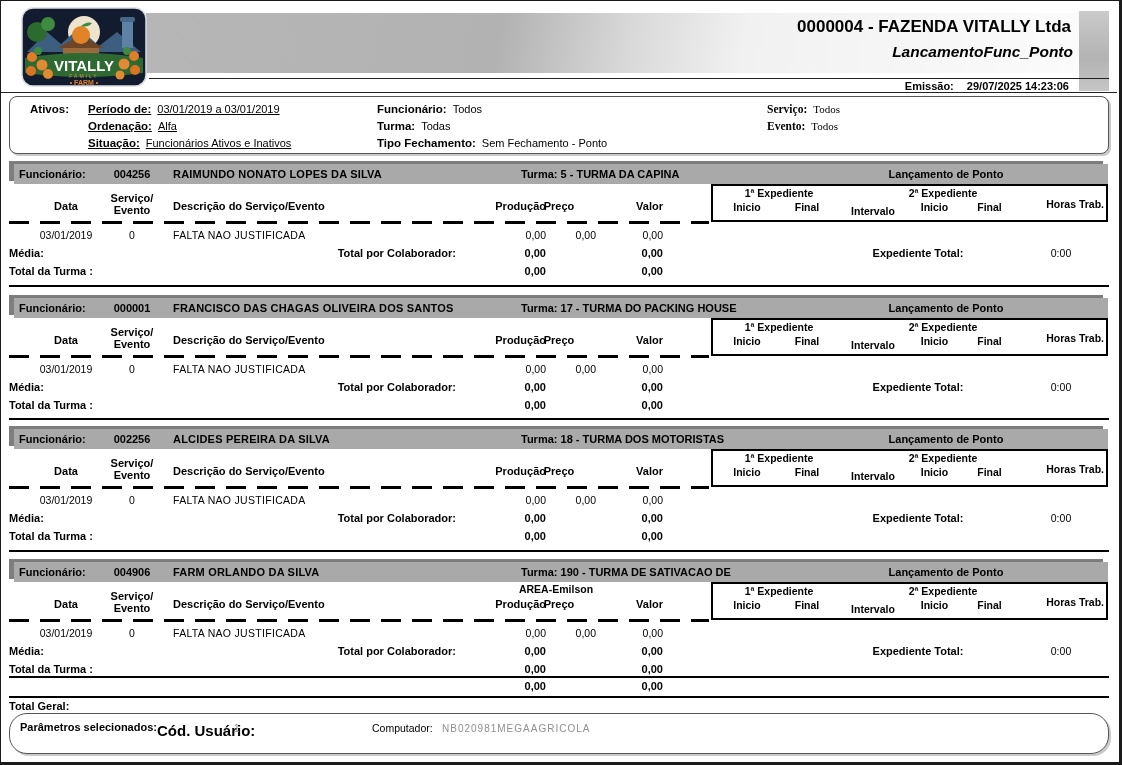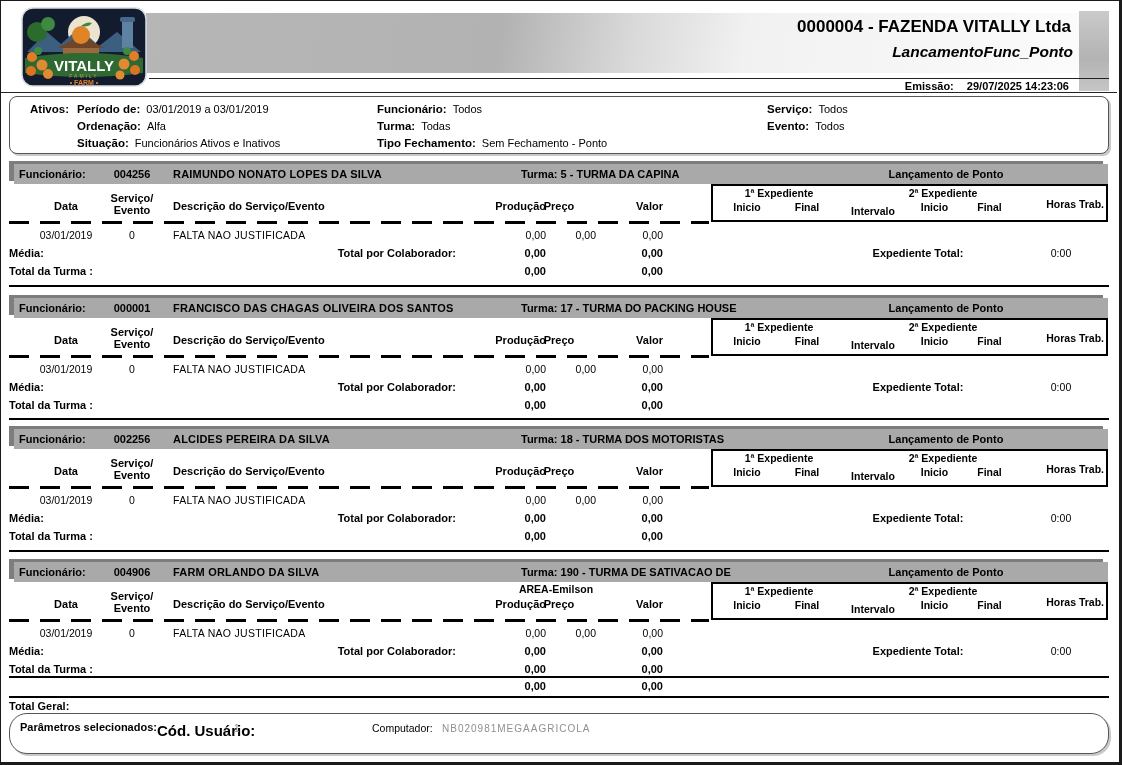--- a/index.html
+++ b/index.html
@@ -21,21 +21,21 @@
   .hl{position:absolute; background:#222;}
   .emissao{position:absolute; left:800px; top:79px; width:268px; text-align:right;
     font-size:11px; font-weight:bold;}
   .emissao span{margin-left:10px;}
   
   .filters{position:absolute; left:8px; top:95px; width:1100px; height:58px; box-sizing:border-box;
     border:1px solid #555; border-radius:8px; background:#fff; box-shadow:2px 2px 0 #c9c9c9;}
   .flt-title{position:absolute; left:20px; top:4px; font-size:11.5px; font-weight:bold; line-height:17px;}
   .fcol{position:absolute; top:4px; font-size:11px; line-height:17px;}
   .fcol .frow b{font-size:11.5px; margin-right:6px;}
-  .fcol1{left:67px;} .fcol2{left:367px;} .fcol3{left:757px;}
+  .fcol1{left:78px;text-decoration:underline;} .fcol2{left:367px;} .fcol3{left:757px;font-family:Liberation Serif, serif;}
   
   .section{position:absolute; left:0; width:1122px; height:135px;}
   .band{position:absolute; left:13px; top:0; width:1094px; height:20px;
     background:#a9a9a9; box-shadow:-5px -3px 0 #7d7d7d; font-weight:bold; font-size:11px;}
   .band>span{position:absolute; top:4px; white-space:nowrap;}
   .b-func{left:5px;}
   .b-code{left:82px; width:72px; text-align:center;}
   .b-name{left:159px; letter-spacing:.2px;}
   .b-turma{left:507px;}
   .b-turma b{font-weight:bold;}

